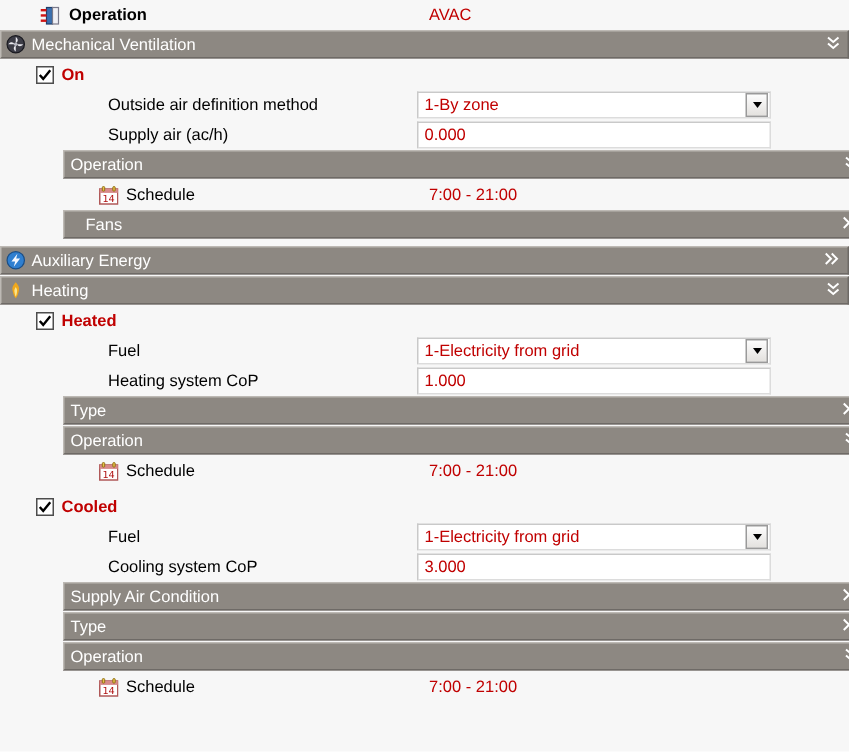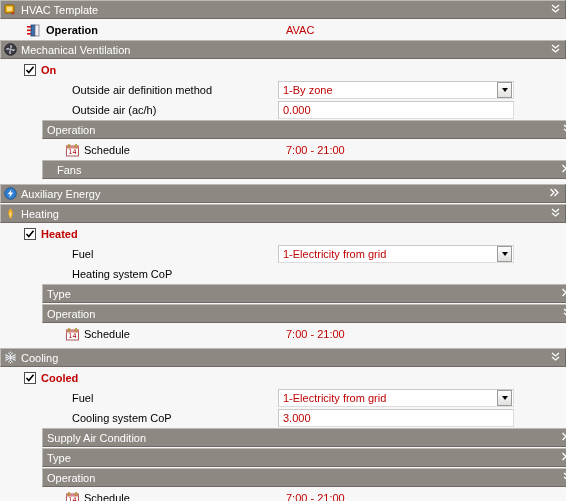--- a/index.html
+++ b/index.html
@@ -151,35 +151,20 @@
   .sched-ico { margin-right: 5px; text-decoration: underline; }
   .bold { font-weight: bold; }
 
   .spacer { height: 4px; background: #f7f7f7; }
 </style>
 </head>
 <body>
 
 <div id="panel">
 
-  <div class="hdr lvl0">
-    <span class="ico">
-      <svg width="13" height="13" viewBox="0 0 13 13">
-        <rect x="1" y="2" width="9" height="8" rx="1" fill="#f2b31a" stroke="#8a5c00" stroke-width="1"></rect>
-        <rect x="3" y="4" width="5" height="4" fill="#fbdd8a"></rect>
-        <path d="M7 8 L11 11 L9 11 L9 12 Z" fill="#d01515"></path>
-      </svg>
-    </span>
-    <span class="hdr-label">HVAC Template</span>
-    <span class="chev">
-      <svg width="9" height="11" viewBox="0 0 9 11">
-          <path d="M1 2 L4.5 5 L8 2 M1 6 L4.5 9 L8 6" stroke="#ffffff" stroke-width="1.3" fill="none"></path>
-        </svg>
-    </span>
-  </div>
 
   <div class="drow in-tmpl">
     <span class="ico" style="margin-right:4px;">
       <svg width="15" height="13" viewBox="0 0 15 13">
         <rect x="4" y="1" width="4" height="11" fill="#3a6fb0" stroke="#1f3f6b" stroke-width="0.8"></rect>
         <rect x="8" y="1" width="4" height="11" fill="#f0f0f5" stroke="#7a7a8a" stroke-width="0.8"></rect>
         <rect x="0" y="2" width="4" height="1.6" fill="#d01515"></rect>
         <rect x="0" y="5.5" width="4" height="1.6" fill="#d01515"></rect>
         <rect x="0" y="9" width="4" height="1.6" fill="#d01515"></rect>
       </svg>
@@ -220,21 +205,21 @@
     <span class="lbl">Outside air definition method</span>
     <span class="editor">
       <span class="val">1-By zone</span>
       <span class="dropbtn">
           <i></i>
         </span>
     </span>
   </div>
 
   <div class="drow in-field">
-    <span class="lbl">Outside air (ac/h)</span>
+    <span class="lbl">Supply air (ac/h)</span>
     <span class="editor">
       <span class="val">0.000</span>
     </span>
   </div>
 
   <div class="hdr lvl1">
     <span class="hdr-label" style="padding-left:4px;">Operation</span>
     <span class="chev">
       <svg width="9" height="11" viewBox="0 0 9 11">
           <path d="M1 2 L4.5 5 L8 2 M1 6 L4.5 9 L8 6" stroke="#ffffff" stroke-width="1.3" fill="none"></path>
@@ -311,20 +296,23 @@
     <span class="editor">
       <span class="val">1-Electricity from grid</span>
       <span class="dropbtn">
           <i></i>
         </span>
     </span>
   </div>
 
   <div class="drow in-field">
     <span class="lbl">Heating system CoP</span>
+    <span class="editor">
+      <span class="val">1.000</span>
+    </span>
   </div>
 
   <div class="hdr lvl1">
     <span class="hdr-label" style="padding-left:4px;">Type</span>
     <span class="chev">
       <svg width="11" height="9" viewBox="0 0 11 9">
           <path d="M1.5 1 L5 4.5 L1.5 8 M5.5 1 L9 4.5 L5.5 8" stroke="#ffffff" stroke-width="1.3" fill="none"></path>
         </svg>
     </span>
   </div>
@@ -347,41 +335,20 @@
         <rect x="9.2" y="0.4" width="1.6" height="3" rx="0.6" fill="#e8c24a" stroke="#8a6a10" stroke-width="0.6"></rect>
         <text x="6.4" y="10.4" font-size="6.5" font-family="DejaVu Sans, sans-serif" fill="#b01010" text-anchor="middle">14</text>
       </svg>
     </span>
     <span class="lbl">Schedule</span>
     <span class="plainval">7:00 - 21:00</span>
   </div>
 
   <div class="spacer"></div>
 
-  <div class="hdr lvl0">
-    <span class="ico">
-      <svg width="13" height="13" viewBox="0 0 13 13">
-        <g stroke="#e9eef6" stroke-width="1.1" stroke-linecap="round">
-          <path d="M6.5 1 V12"></path>
-          <path d="M1.7 3.7 L11.3 9.3"></path>
-          <path d="M11.3 3.7 L1.7 9.3"></path>
-          <path d="M4.6 2.1 L6.5 3.4 L8.4 2.1"></path>
-          <path d="M4.6 10.9 L6.5 9.6 L8.4 10.9"></path>
-          <path d="M1.9 6.0 L3.0 6.5 L1.9 7.0"></path>
-          <path d="M11.1 6.0 L10.0 6.5 L11.1 7.0"></path>
-        </g>
-      </svg>
-    </span>
-    <span class="hdr-label">Cooling</span>
-    <span class="chev">
-      <svg width="9" height="11" viewBox="0 0 9 11">
-          <path d="M1 2 L4.5 5 L8 2 M1 6 L4.5 9 L8 6" stroke="#ffffff" stroke-width="1.3" fill="none"></path>
-        </svg>
-    </span>
-  </div>
 
   <div class="drow in-chk">
     <span class="chk">
       <svg width="10" height="10" viewBox="0 0 10 10">
           <path d="M1.5 5 L3.8 7.6 L8.5 1.8" stroke="#000000" stroke-width="1.6" fill="none"></path>
         </svg>
     </span>
     <span class="chklabel">Cooled</span>
   </div>
 

